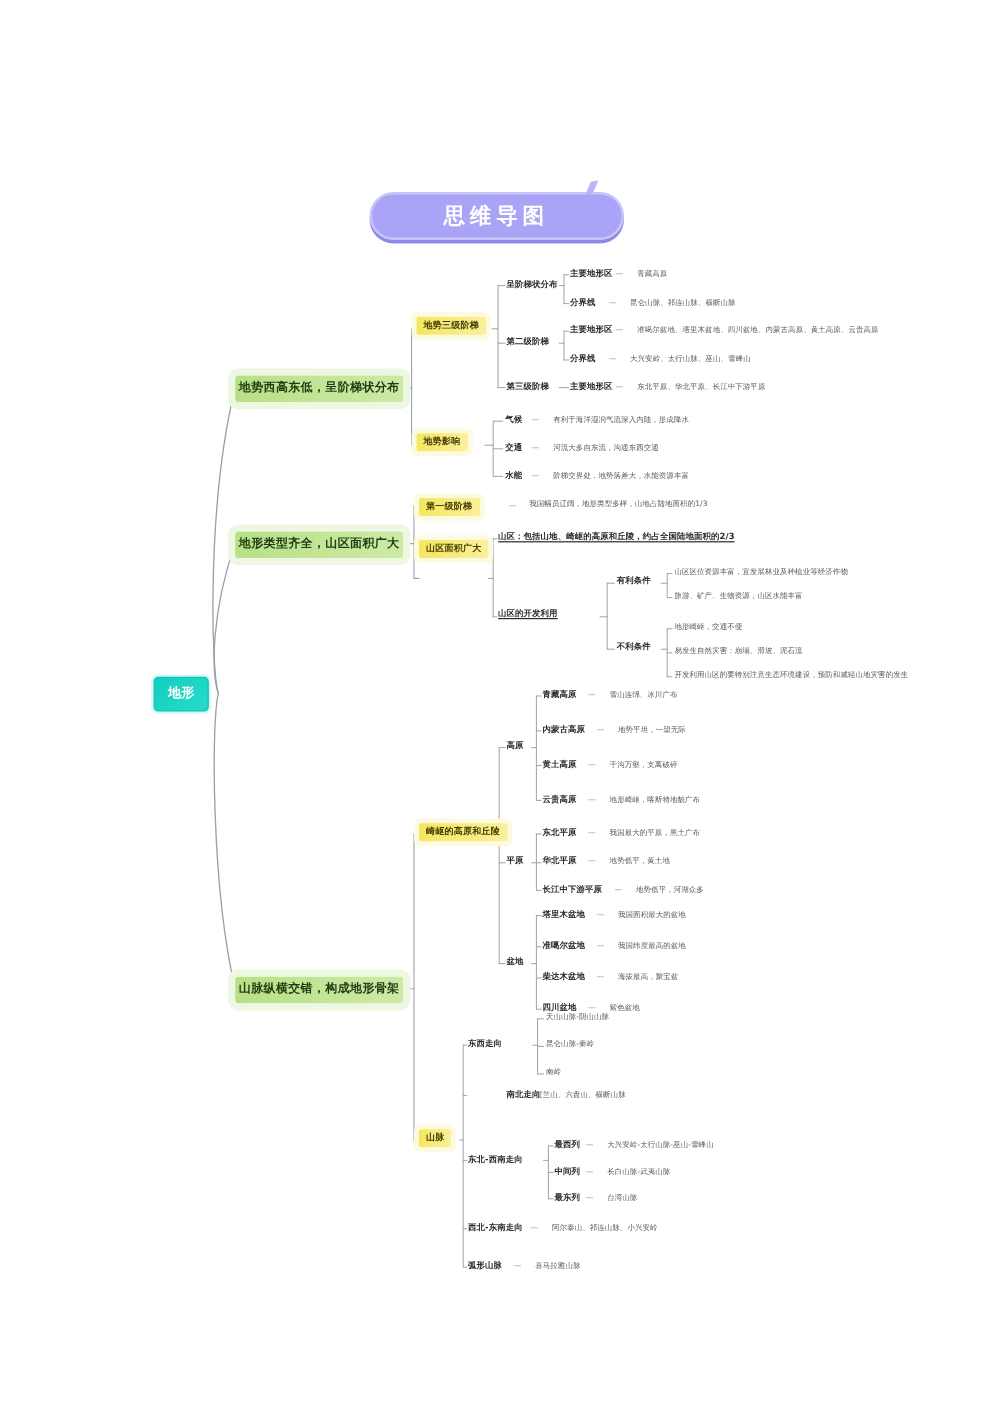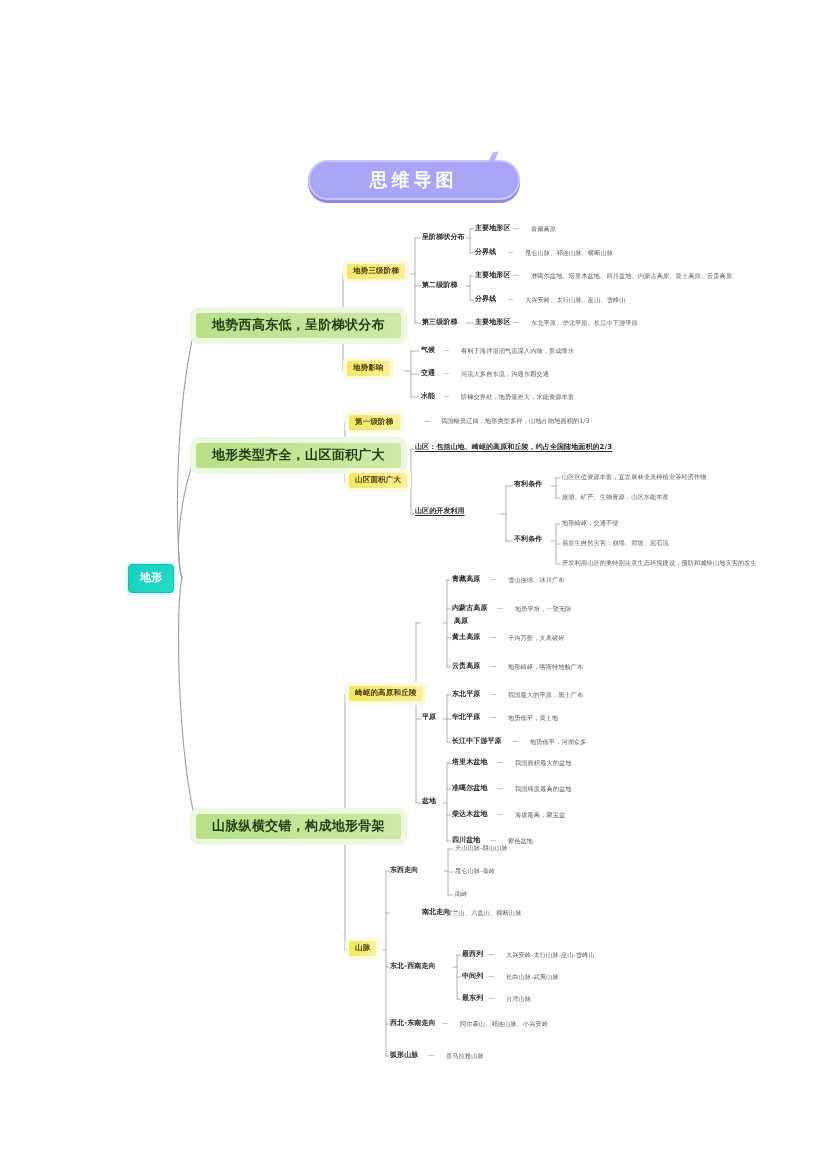--- a/index.html
+++ b/index.html
@@ -83,22 +83,22 @@
     padding: 7px 11px;
     box-shadow: 0 0 0 2px rgba(25,211,197,.18);
   }
   
   .n-green {
     background: #b9e08a;
     background-image: linear-gradient(90deg,#b7e086,#cdeaa6);
     border-radius: 3px;
     color: #1f3b12;
     font-weight: bold;
-    font-size: 13px;
-    padding: 5px 16px;
+    font-size: 10px;
+    padding: 5px 3px;
     letter-spacing: .3px;
   }
   .n-green.halo { box-shadow: 0 0 0 6px #eef7e2; }
   
   .n-yellow {
     background: #f5e96b;
     background-image: linear-gradient(90deg,#f4e760,#faf09a);
     border-radius: 2px;
     color: #463c04;
     font-weight: bold;
@@ -277,41 +277,41 @@
     <div class="node n-label" style="left:421px; top:392px;">水能</div>
     <span class="dash" style="left:443px; top:392px;">—</span>
     <div class="node n-detail" style="left:461px; top:393px;">阶梯交界处，地势落差大，水能资源丰富</div>
 
     <div class="node n-green halo" style="left:196px; top:443px;">地形类型齐全，山区面积广大</div>
 
     <div class="node n-yellow halo" style="left:349px; top:415px;">第一级阶梯</div>
     <span class="dash" style="left:424px; top:417px;">—</span>
     <div class="node n-detail" style="left:441px; top:417px;">我国幅员辽阔，地形类型多样，山地占陆地面积的1/3</div>
 
-    <div class="node n-yellow halo" style="left:349px; top:473px;">山区面积广大</div>
+    <div class="node n-yellow halo" style="left:349px; top:450px;">山区面积广大</div>
 
     <div class="node n-label underline" style="left:415px; top:443px;">山区：包括山地、崎岖的高原和丘陵，约占全国陆地面积的2/3</div>
 
     <div class="node n-label underline" style="left:415px; top:507px;">山区的开发利用</div>
 
     <div class="node n-label" style="left:514px; top:480px;">有利条件</div>
     <div class="node n-detail" style="left:562px; top:473px;">山区区位资源丰富，宜发展林业及种植业等经济作物</div>
     <div class="node n-detail" style="left:562px; top:493px;">旅游、矿产、生物资源，山区水能丰富</div>
 
     <div class="node n-label" style="left:514px; top:535px;">不利条件</div>
     <div class="node n-detail" style="left:562px; top:519px;">地形崎岖，交通不便</div>
     <div class="node n-detail" style="left:562px; top:539px;">易发生自然灾害：崩塌、滑坡、泥石流</div>
     <div class="node n-detail" style="left:562px; top:559px;">开发利用山区的要特别注意生态环境建设，预防和减轻山地灾害的发生</div>
 
     <div class="node n-green halo" style="left:196px; top:814px;">山脉纵横交错，构成地形骨架</div>
 
     <div class="node n-yellow halo" style="left:349px; top:686px;">崎岖的高原和丘陵</div>
     <div class="node n-yellow halo" style="left:349px; top:941px;">山脉</div>
 
-    <div class="node n-label" style="left:422px; top:617px;margin-left:32px;">高原</div>
+    <div class="node n-label" style="left:422px; top:617px;">高原</div>
     <div class="node n-label" style="left:452px; top:575px;">青藏高原</div>
     <span class="dash" style="left:490px; top:575px;">—</span>
     <div class="node n-detail" style="left:508px; top:576px;">雪山连绵、冰川广布</div>
 
     <div class="node n-label" style="left:452px; top:604px;">内蒙古高原</div>
     <span class="dash" style="left:497px; top:604px;">—</span>
     <div class="node n-detail" style="left:515px; top:605px;">地势平坦，一望无际</div>
 
     <div class="node n-label" style="left:452px; top:633px;">黄土高原</div>
     <span class="dash" style="left:490px; top:633px;">—</span>

